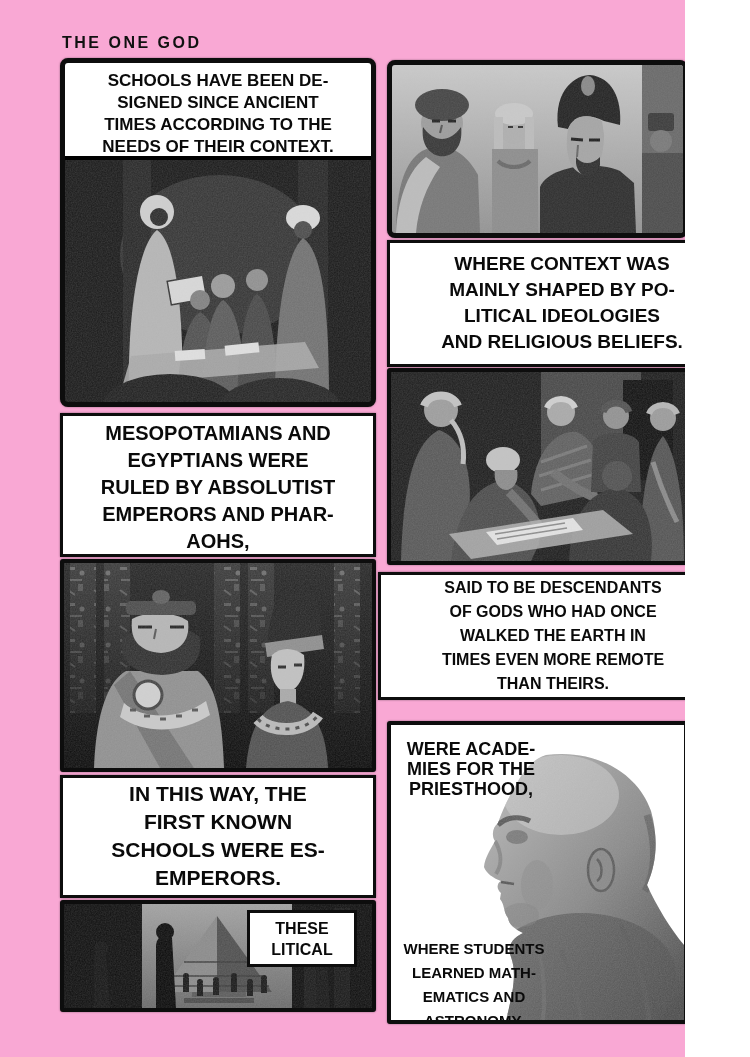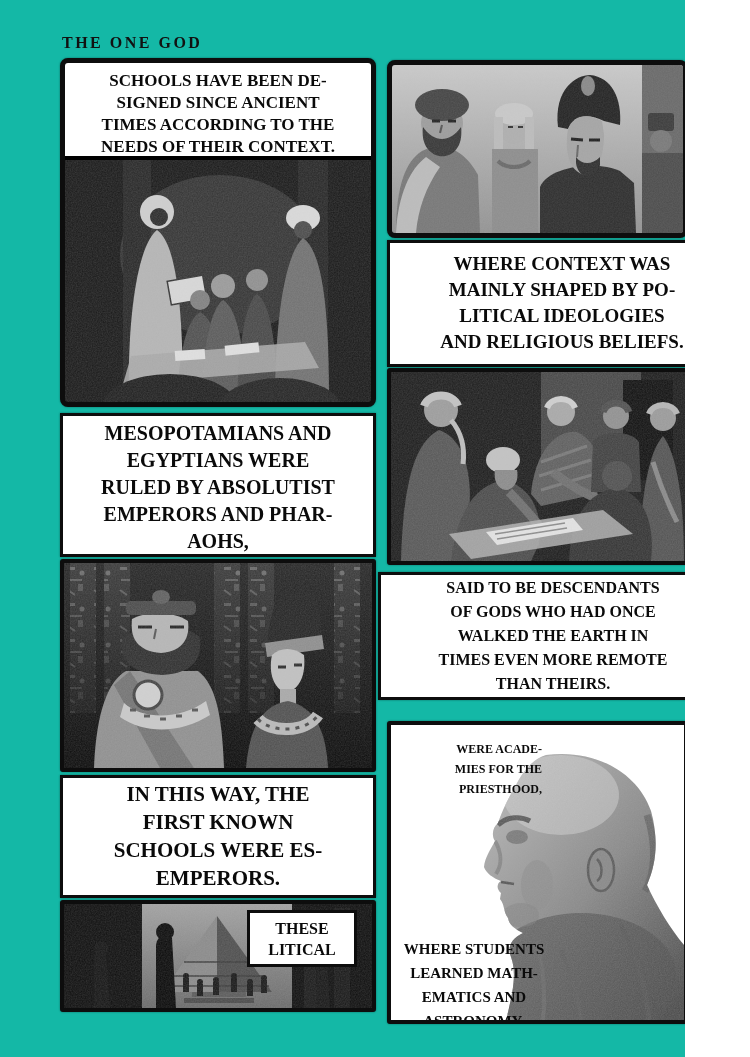--- a/index.html
+++ b/index.html
@@ -1,38 +1,38 @@
 <!DOCTYPE html>
 <html><head>
 <meta charset="utf-8">
 <style>
   html,body{margin:0;padding:0;background:#ffffff;}
-  .page{position:relative;width:685px;height:1057px;background:#14b8a6;overflow:hidden;
-        font-family:Liberation Serif, serif;}
+  .page{position:relative;width:685px;height:1057px;background:#f9a8d4;overflow:hidden;
+        font-family:Liberation Sans, sans-serif;}
   .title{position:absolute;left:62px;top:34px;font-size:16px;font-weight:700;
          letter-spacing:2.5px;color:#111;}
   .panel{position:absolute;box-sizing:border-box;background:#161616;overflow:hidden;
          border:4px solid #0d0d0d;box-shadow:0 0 2px rgba(0,0,0,.45);}
   .panel.thick{border-width:5px;border-radius:8px;}
   .panel.light{background:#ffffff;}
   .panel svg{position:absolute;display:block;}
   .cap{box-sizing:border-box;background:#ffffff;color:#0a0a0a;font-weight:700;
        text-align:center;white-space:pre-line;}
   .capbox{position:absolute;border:3px solid #0d0d0d;box-shadow:0 0 2px rgba(0,0,0,.4);}
   
   .capA{position:absolute;left:0;right:0;top:0;height:97px;border-bottom:4px solid #000;
         font-size:17px;line-height:22px;padding-top:7px;}
   #capB{left:60px;top:413px;width:316px;height:144px;font-size:20px;line-height:27px;padding-top:4px;}
   #capD{left:60px;top:775px;width:316px;height:123px;font-size:21px;line-height:28px;padding-top:2px;}
   #capG{left:387px;top:240px;width:350px;height:127px;font-size:19px;line-height:26px;padding-top:8px;}
   #capI{left:378px;top:572px;width:350px;height:128px;font-size:16px;line-height:24px;padding-top:1px;}
   .capE{position:absolute;left:183px;top:6px;width:110px;height:57px;border:3px solid #0d0d0d;
         font-size:16px;line-height:21px;padding-top:5px;}
   .jtext{position:absolute;color:#0a0a0a;font-weight:700;white-space:pre-line;}
-  .jt1{left:9px;top:14px;width:142px;text-align:right;font-size:12px;line-height:20px;}
+  .jt1{left:9px;top:14px;width:142px;text-align:center;font-size:18px;line-height:20px;}
   .jt2{left:4px;top:212px;width:158px;text-align:center;font-size:15px;line-height:24px;}
   #panelA{left:60px;top:58px;width:316px;height:349px;padding-left:32px;}
   #panelC{left:60px;top:559px;width:316px;height:213px;border-radius:3px;}
   #panelE{left:60px;top:900px;width:316px;height:112px;border-radius:3px;}
   #panelF{left:387px;top:60px;width:301px;height:178px;}
   #panelH{left:387px;top:368px;width:303px;height:197px;border-radius:3px;}
   #panelJ{left:387px;top:721px;width:301px;height:303px;border-radius:3px;}
 </style>
 </head>
 <body>

